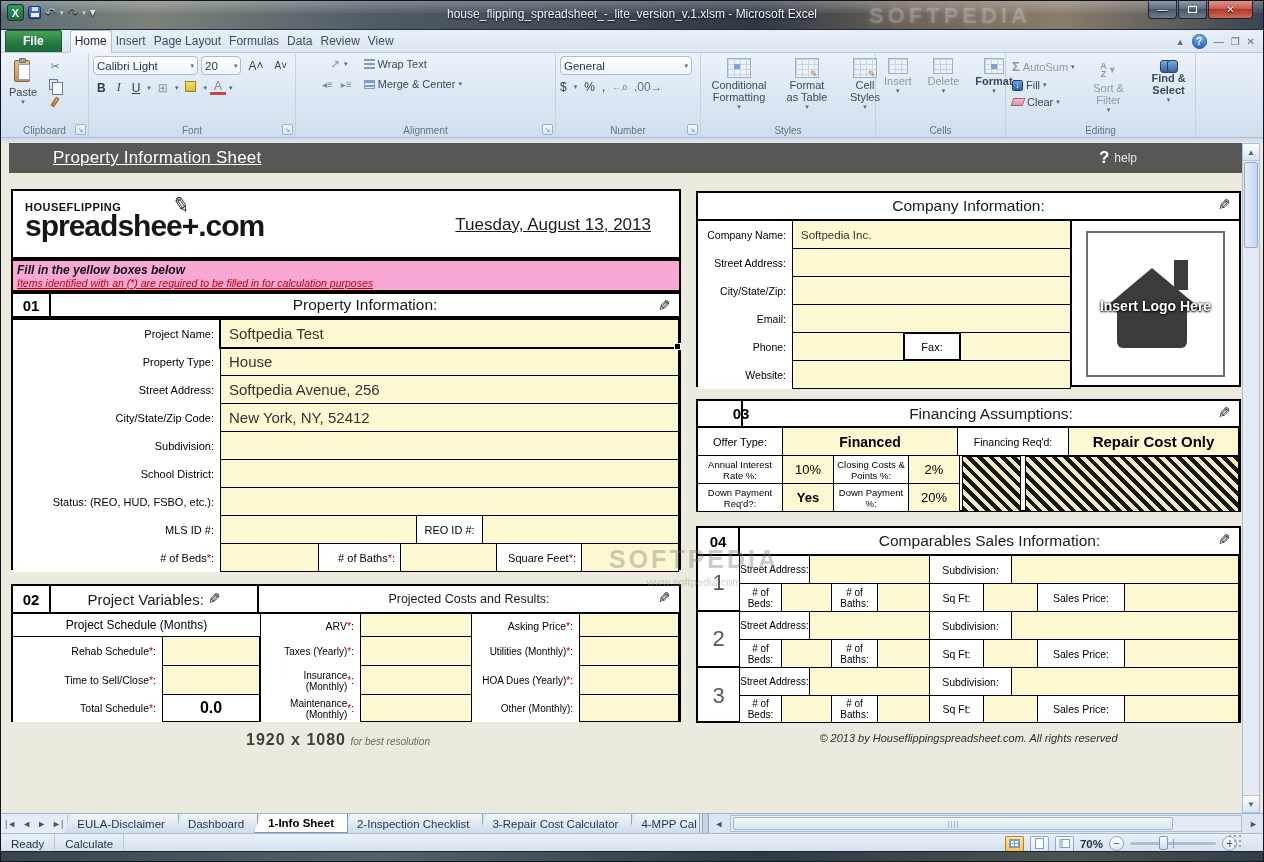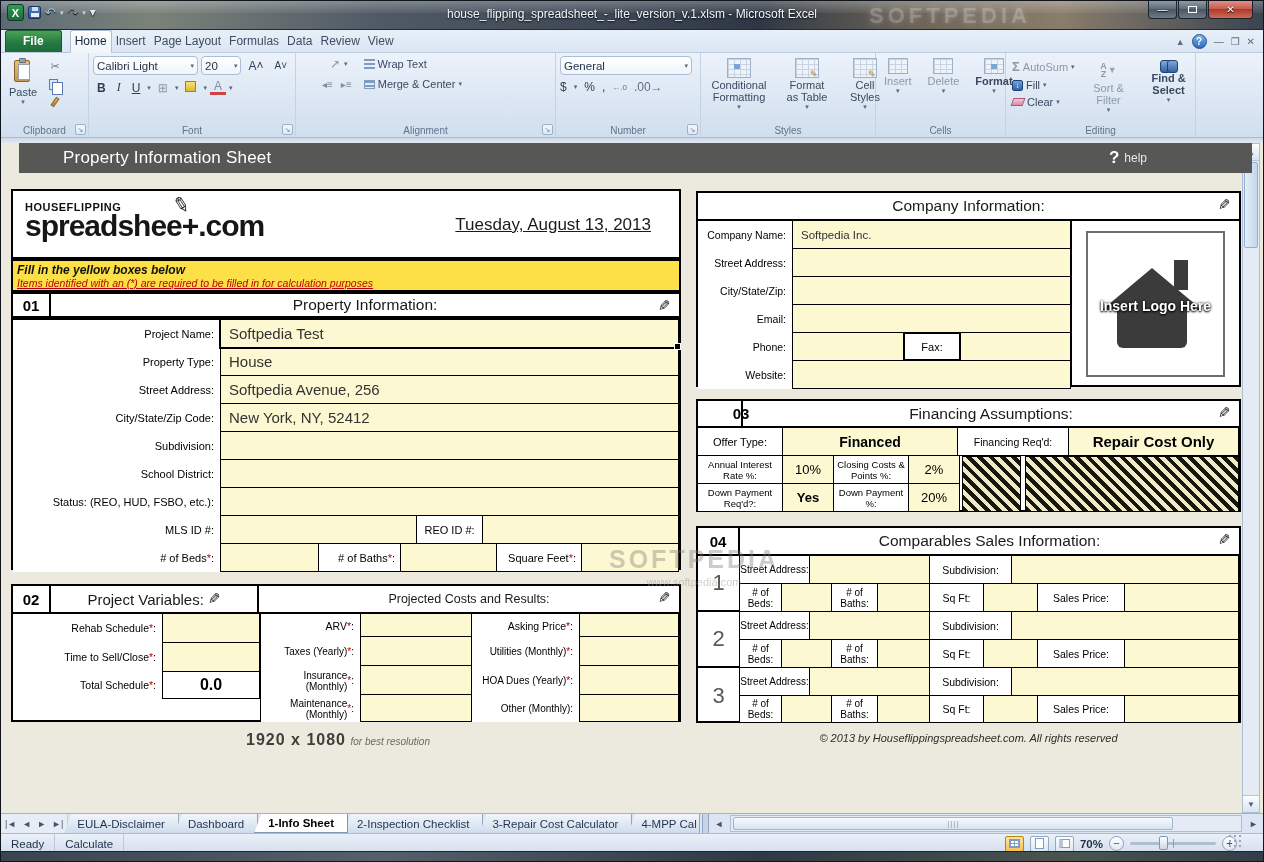--- a/index.html
+++ b/index.html
@@ -80,30 +80,30 @@
   .fill-ic { width:11px; height:11px; background:linear-gradient(#6fa0d8,#2f62a8); color:#fff; font-size:8px; display:flex; align-items:center; justify-content:center; border-radius:2px; border:1px solid #1d4479; }
   .clear-ic { width:12px; height:8px; background:linear-gradient(#f2c7d4,#d98aa6); border:1px solid #a85a77; transform:skewX(-20deg); }
   .az-ic { font-size:9px; font-weight:bold; color:#8d99a8; line-height:8px; text-align:center; }
   .funnel { color:#9aa6b4; font-size:9px; }
   .binoc { position:relative; width:18px; height:14px; }
   .binoc:before,.binoc:after { content:""; position:absolute; top:2px; width:9px; height:11px; border-radius:3px;
      background:linear-gradient(#7fa9dd,#33639f); border:1px solid #1e4274; }
   .binoc:before{ left:0; } .binoc:after{ right:0; }
   
   .thinstrip { height:5px; background:linear-gradient(#cdd9e8,#e3e8ee); }
-  .sheethead { position:absolute; left:18px; top:142px; width:1233px; height:30px; background:#575756; color:#fff;
-    display:flex; align-items:center; z-index:2; }
+  .sheethead { position:absolute; left:8px; top:142px; width:1233px; height:30px; background:#575756; color:#fff;
+    display:flex; align-items:center; z-index:2;text-decoration:underline; }
   .sheethead .ttl { font-size:17px; margin-left:44px; letter-spacing:.2px; }
   .sheethead .helpwrap { position:absolute; right:105px; display:flex; align-items:center; gap:5px; }
   .sheethead .qmark { font-size:17px; font-weight:bold; }
   .sheethead .helptxt { font-size:12px; color:#e8e8e8; }
   
   #content { position:absolute; left:0; top:172px; width:1240px; height:640px; background:#ECEADF; }
   .panel { position:absolute; background:#fff; border:2px solid #000; }
-  .yellow { background:#fde047; }
+  .yellow { background:#f9a8d4; }
   .pencil { font-size:15px; color:#111; transform:scaleX(-1); display:inline-block; }
   
   .brand-top { font-size:11px; font-weight:bold; letter-spacing:.5px; color:#111; }
   .brand-main { font-size:30px; font-weight:bold; color:#161616; letter-spacing:-1px; line-height:26px; }
   .brand-pen { position:absolute; left:148px; top:-8px; font-size:20px; color:#111; transform:rotate(12deg); }
   .datecell { position:absolute; right:28px; top:24px; font-size:17px; color:#1a1a1a; text-decoration:underline; }
   .note1 { font-size:12px; font-weight:bold; font-style:italic; color:#111; padding:2px 0 0 4px; }
   .note2 { font-size:10.5px; font-style:italic; color:#C00000; padding:0 0 0 4px; text-decoration:underline; }
   .sechead { display:flex; align-items:stretch; }
   .numbox { width:38px; border-right:2px solid #000; display:flex; align-items:center; justify-content:center; font-weight:bold; font-size:15px; }
@@ -511,20 +511,21 @@
           <span>Project Variables:</span>&nbsp;<span class="pencil" style="position:static;">✎</span>
         </div>
         <div class="sectitle" style="font-size:12.5px;">
           <span>Projected Costs and Results:</span>
           <span class="pencil">✎</span>
         </div>
       </div>
       <div style="display:flex; height:108px;">
 
         <div style="width:248px; border-right:1px solid #000;">
+          <div style="height:23px; display:flex; align-items:center; justify-content:center; font-size:12px; border-bottom:1px solid #000;">Project Schedule (Months)</div>
           <div class="frow" style="height:29px;">
             <div class="flabel smalllabel" style="width:150px; font-size:10.5px;">
               <span>Rehab Schedule</span>
                 <span class="red">*</span>
                 <span>:</span>
             </div>
             <div class="fcell" style="flex:1;"></div>
           </div>
           <div class="frow" style="height:29px;">
             <div class="flabel smalllabel" style="width:150px; font-size:10.5px;">

